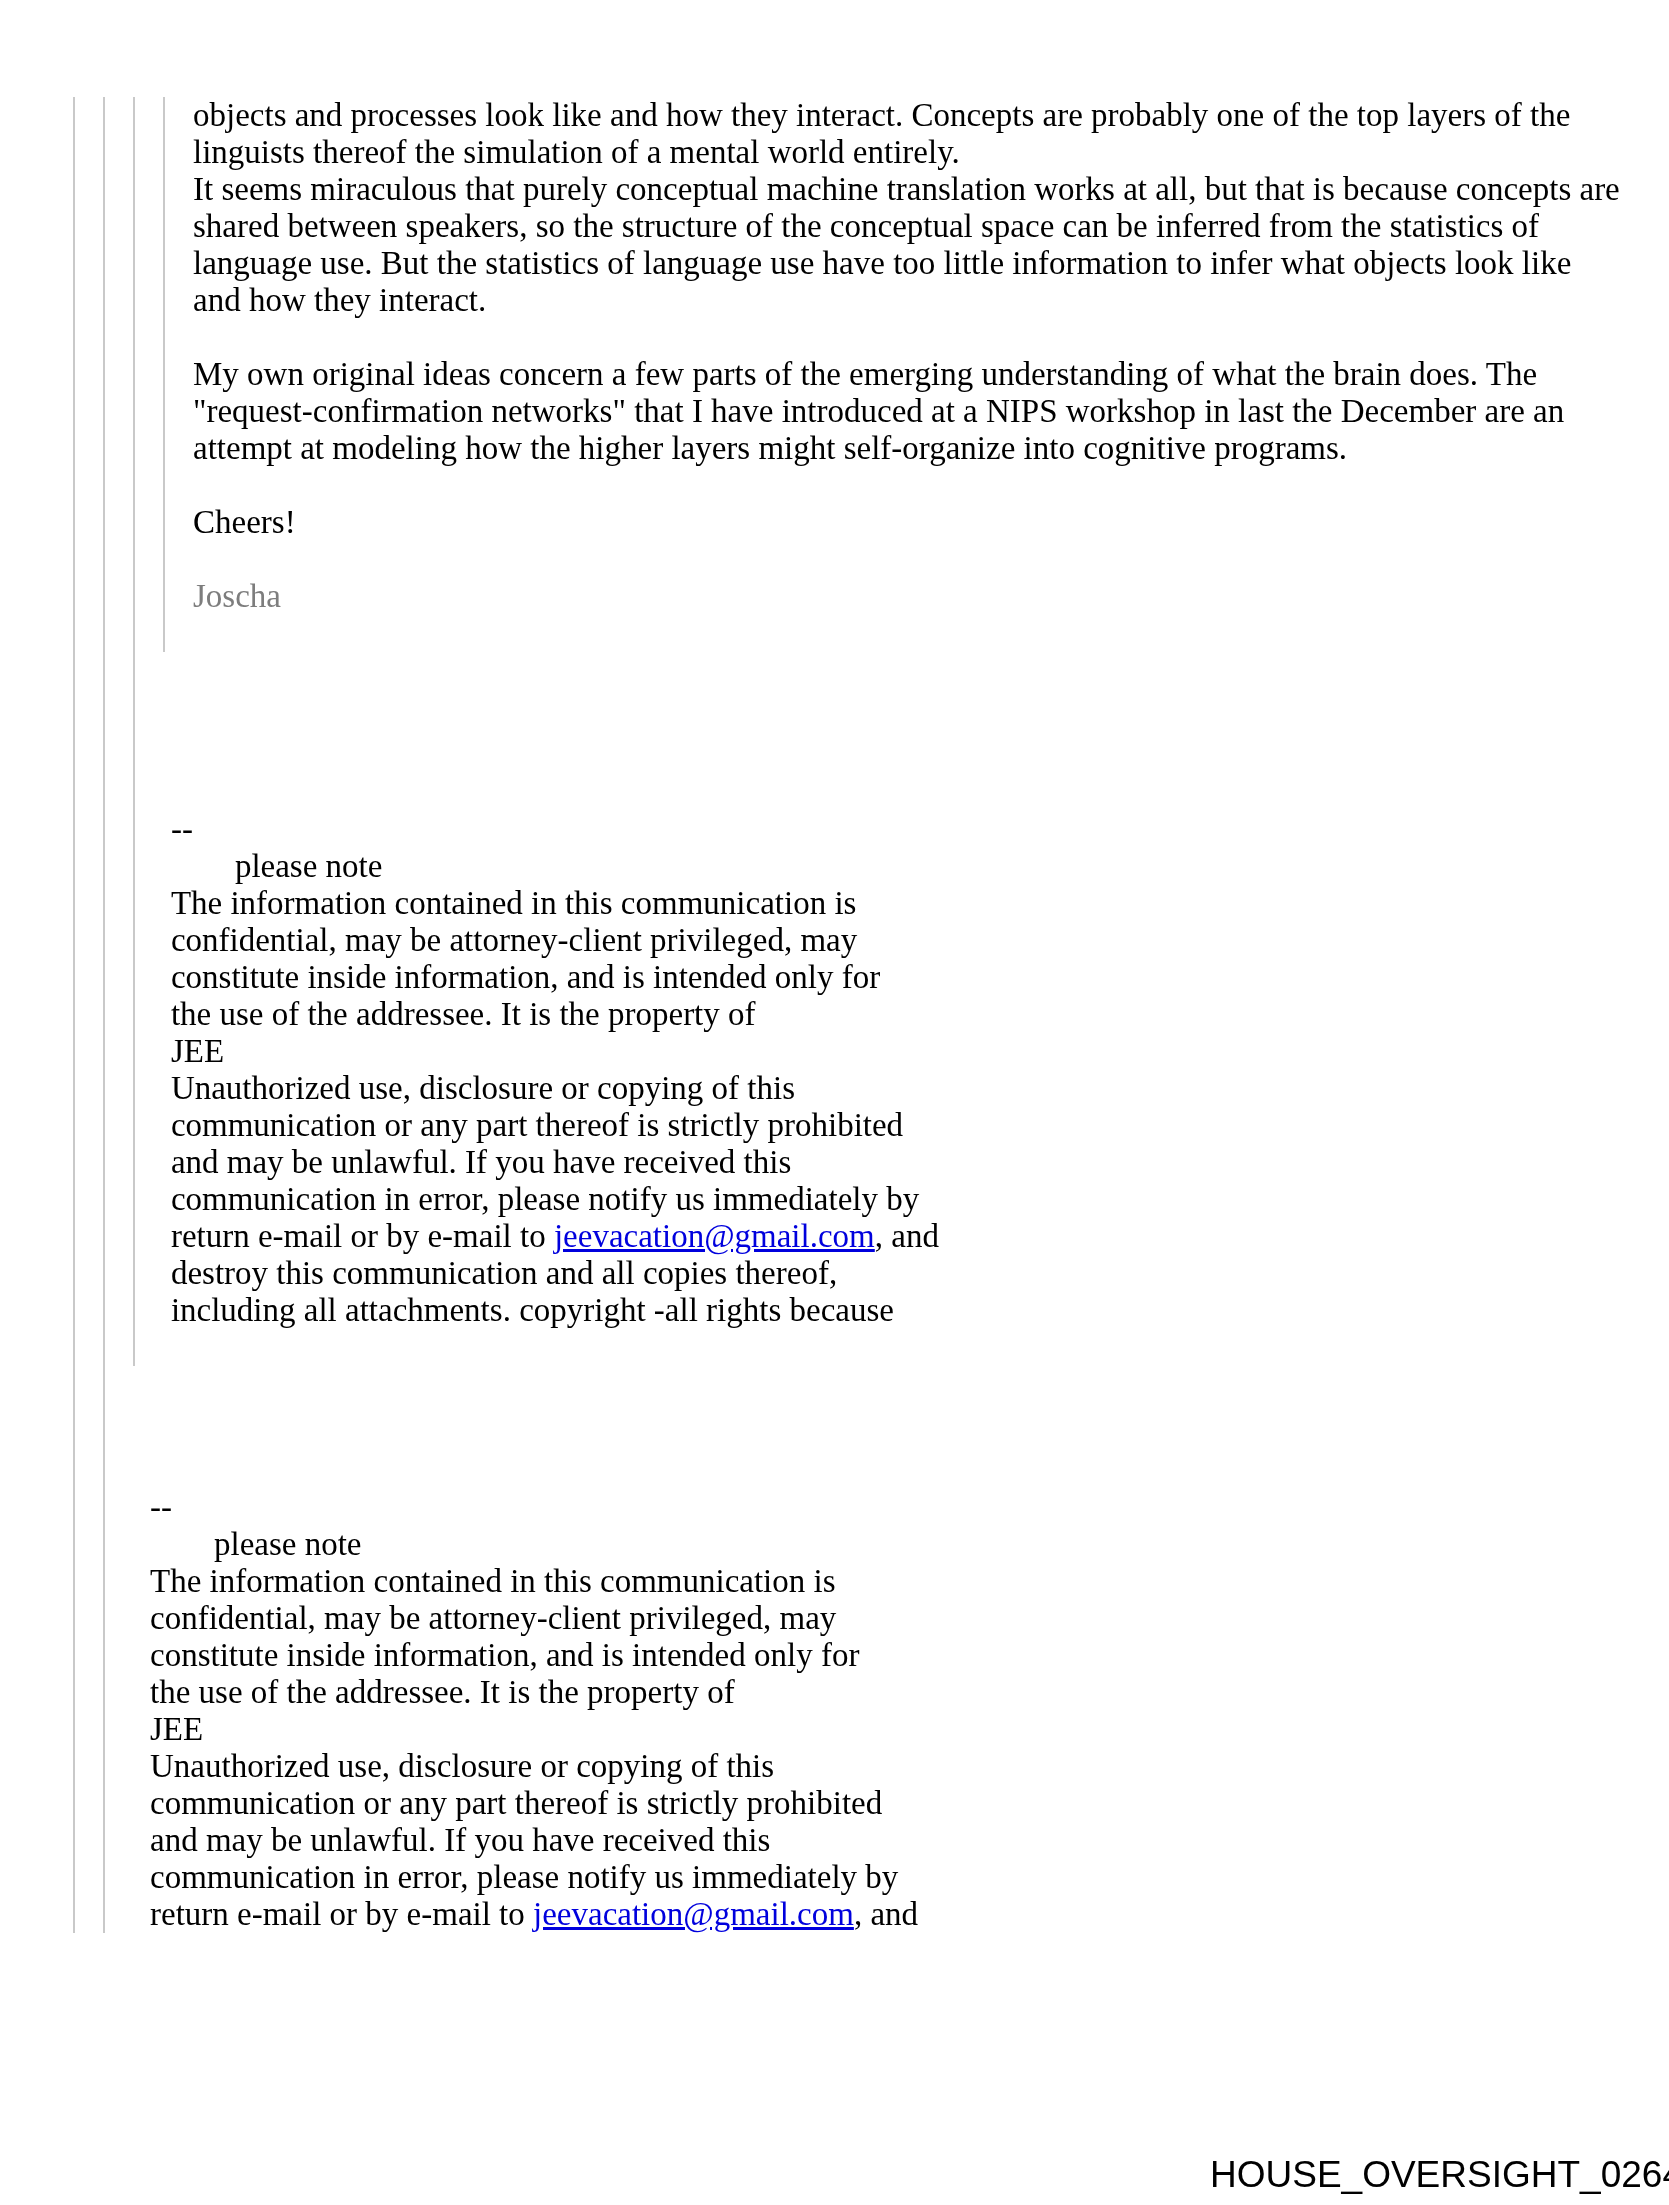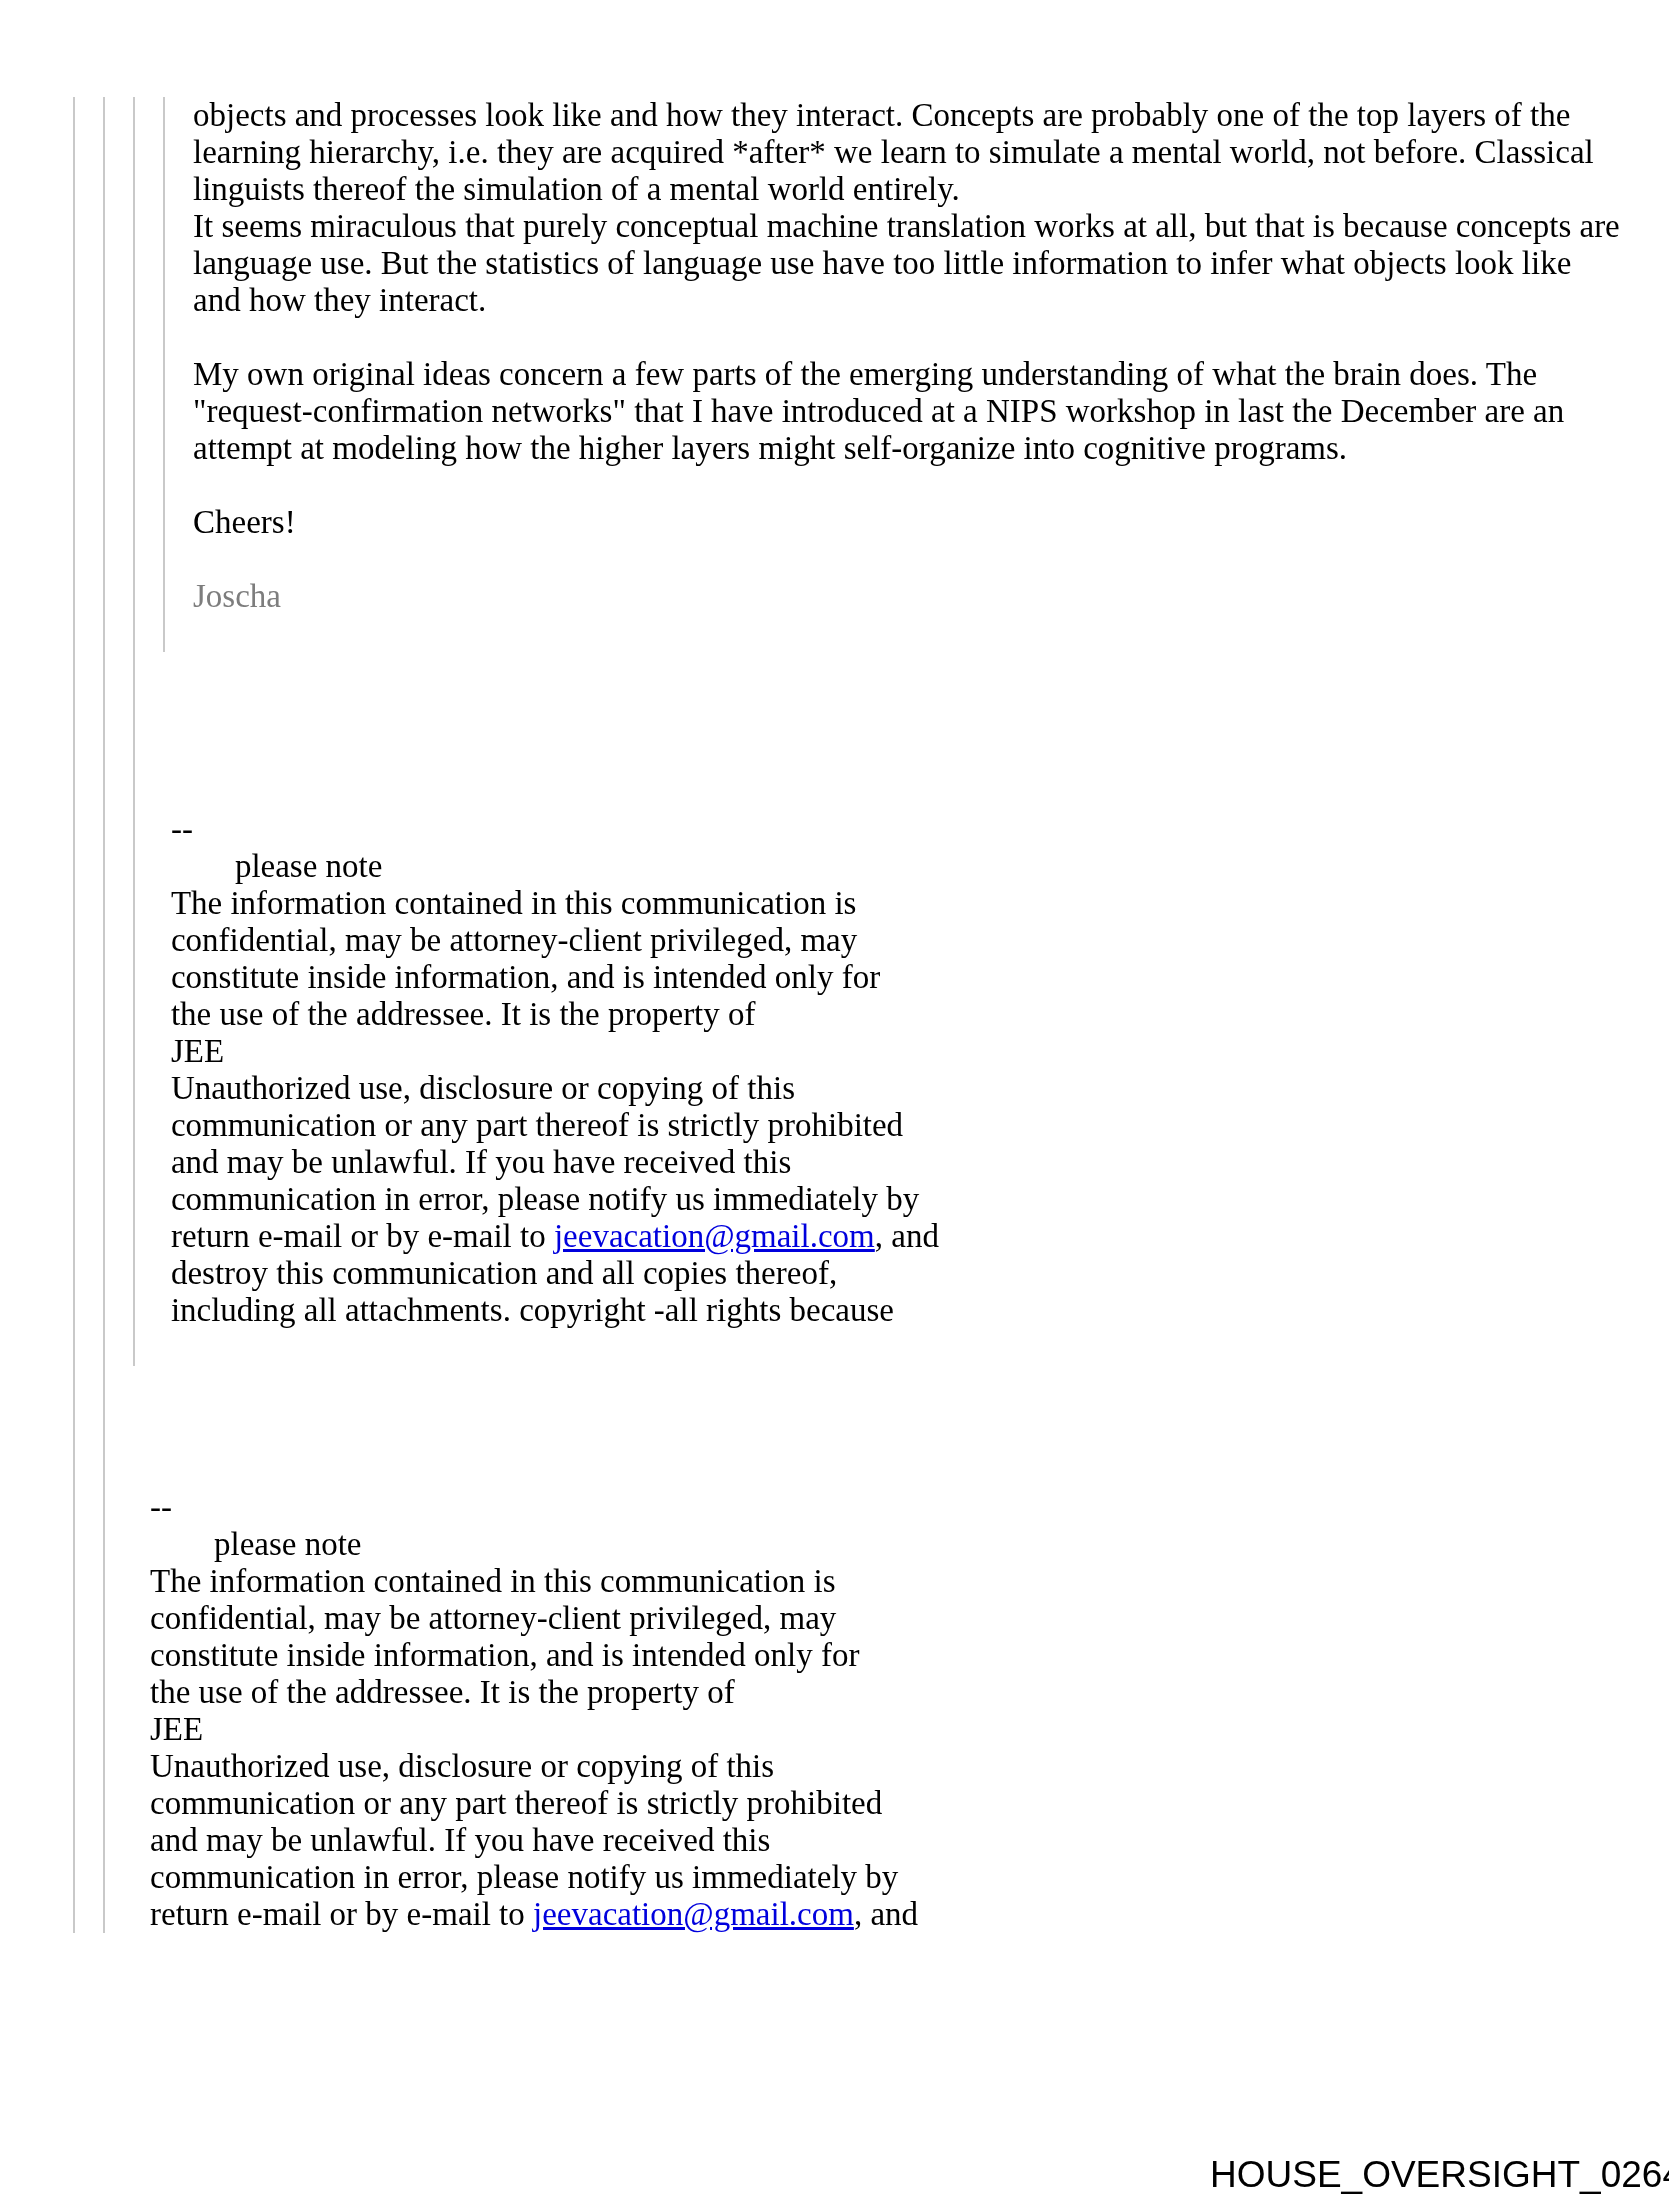--- a/index.html
+++ b/index.html
@@ -52,23 +52,23 @@
 </style>
 </head>
 <body>
 
 <div class="content">
   <blockquote>
     <blockquote>
       <blockquote>
         <blockquote>
           <div class="line">objects and processes look like and how they interact. Concepts are probably one of the top layers of the</div>
-          <div class="line">learning hierarchy, i.e. they are acquired *after* we learn to simulate a mental world, not before. Classical</div>
           <div class="line">linguists thereof the simulation of a mental world entirely.</div>
           <div class="line">It seems miraculous that purely conceptual machine translation works at all, but that is because concepts are</div>
+          <div class="line">shared between speakers, so the structure of the conceptual space can be inferred from the statistics of</div>
           <div class="line">language use. But the statistics of language use have too little information to infer what objects look like</div>
           <div class="line">and how they interact.</div>
           <div class="blank"></div>
           <div class="line">My own original ideas concern a few parts of the emerging understanding of what the brain does. The</div>
           <div class="line">"request-confirmation networks" that I have introduced at a NIPS workshop in last the December are an</div>
           <div class="line">attempt at modeling how the higher layers might self-organize into cognitive programs.</div>
           <div class="blank"></div>
           <div class="line">Cheers!</div>
           <div class="blank"></div>
           <div class="line gray">Joscha</div>

